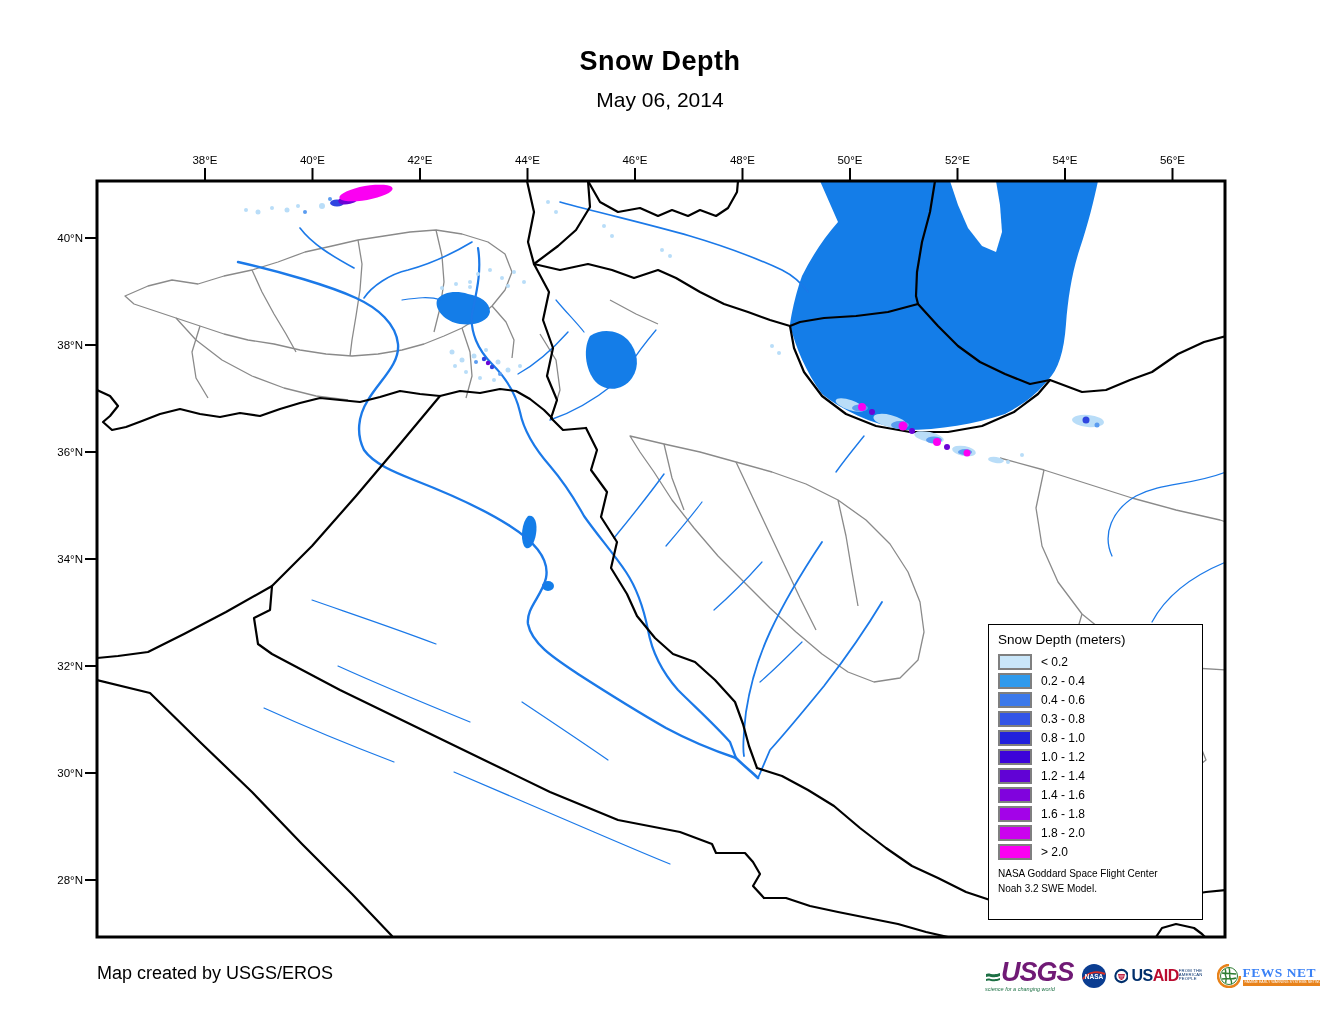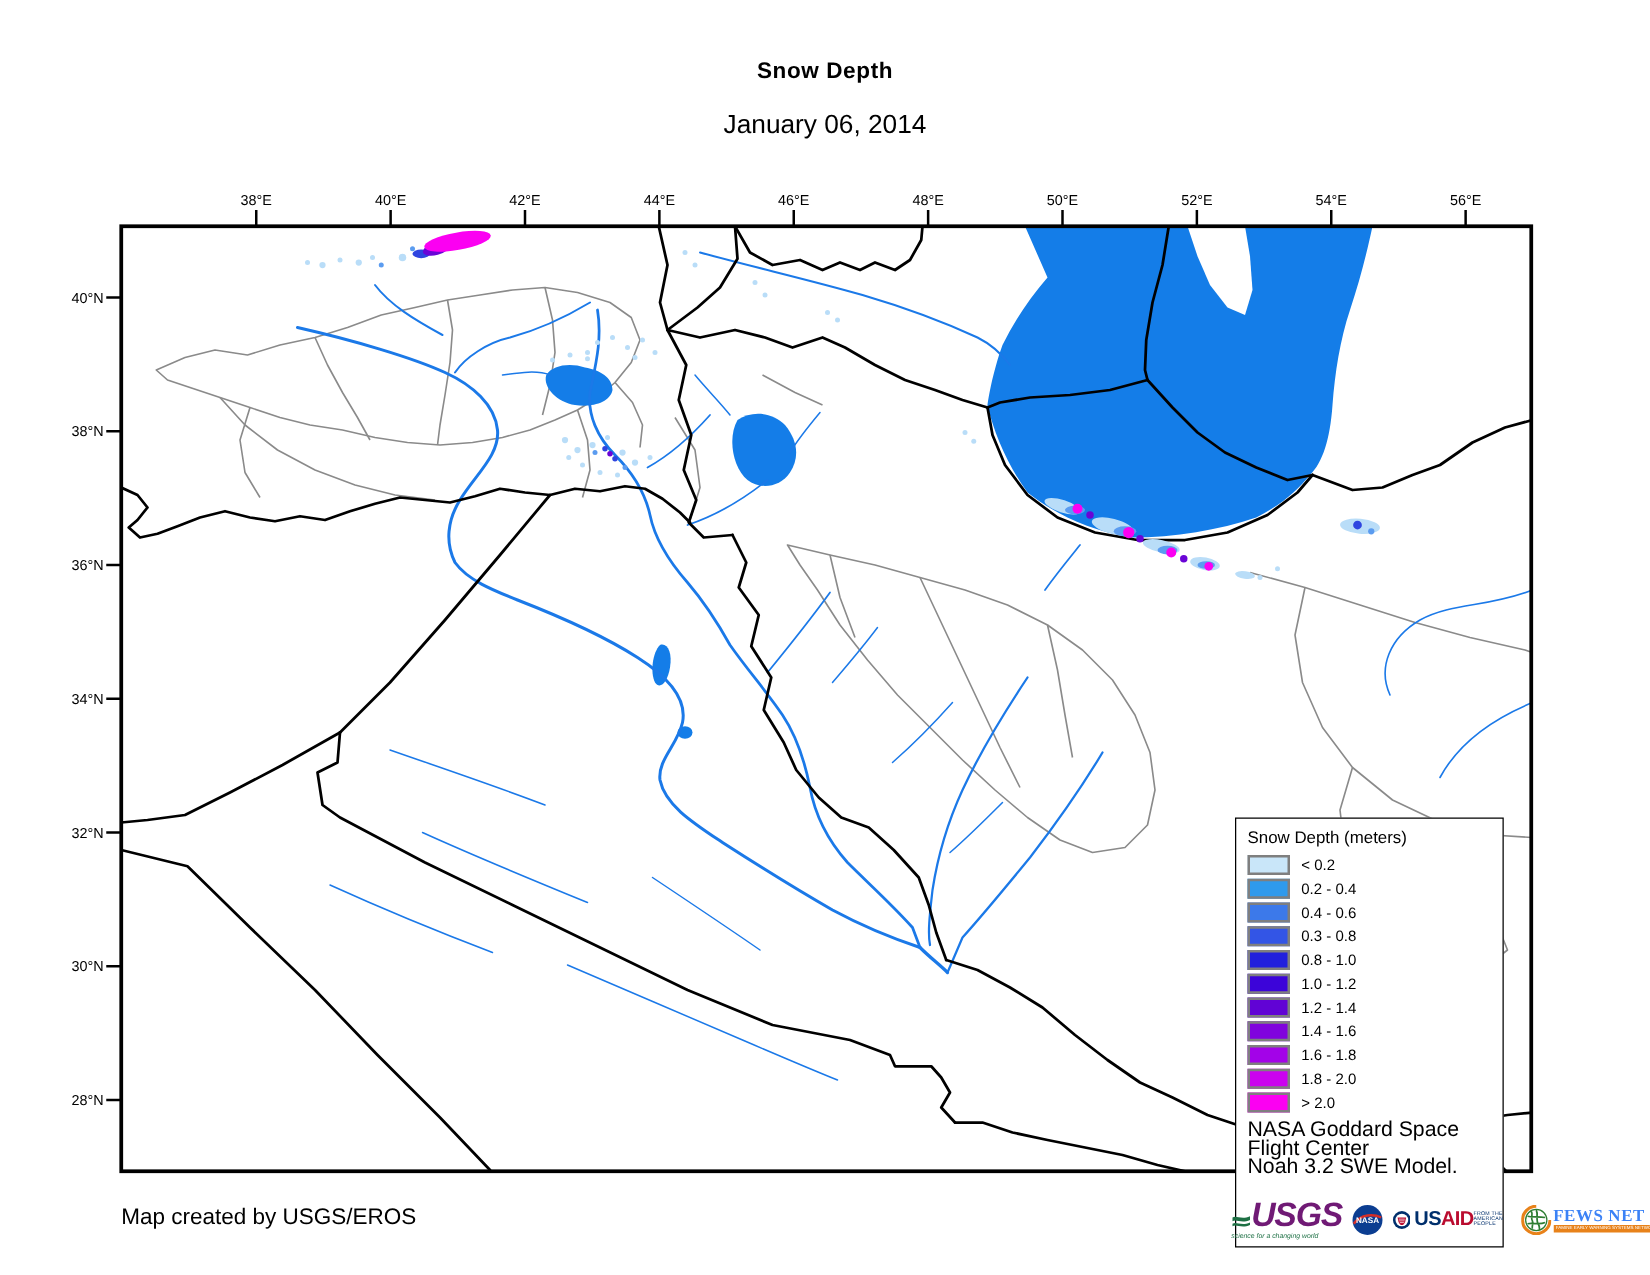--- a/index.html
+++ b/index.html
@@ -1,25 +1,25 @@
 <!DOCTYPE html>
 <html><head>
 <meta charset="utf-8">
 <style>
   html,body{margin:0;padding:0;background:#ffffff;}
   body{width:1320px;height:1020px;position:relative;font-family:"Liberation Sans",sans-serif;color:#000;overflow:hidden;}
-  .page-title{position:absolute;left:0;right:0;top:46px;text-align:center;font-size:18px;font-weight:bold;letter-spacing:.5px;}
+  .page-title{position:absolute;left:0;right:0;top:46px;text-align:center;font-size:27px;font-weight:bold;letter-spacing:.5px;}
   .page-subtitle{position:absolute;left:0;right:0;top:88px;text-align:center;font-size:21px;}
   #map-svg{position:absolute;left:0;top:0;}
-  .legend{position:absolute;left:988px;top:654px;width:215px;height:344px;background:#fff;border:1.4px solid #000;box-sizing:border-box;padding:7px 0 0 9px;z-index:5;}
+  .legend{position:absolute;left:988px;top:624px;width:215px;height:296px;background:#fff;border:1.4px solid #000;box-sizing:border-box;padding:7px 0 0 9px;z-index:5;}
   .legend-title{font-size:13.5px;margin-bottom:7px;}
   .legend-row{display:flex;align-items:center;margin-bottom:3px;height:16px;}
   .legend-swatch{width:30px;height:12px;border:2px solid #7f7f7f;margin-right:9px;flex:none;}
   .legend-label{font-size:12px;}
-  .legend-credit{font-size:17px;line-height:14.5px;margin-top:7px;}
+  .legend-credit{font-size:10px;line-height:14.5px;margin-top:7px;}
   .attribution{position:absolute;left:97px;top:963px;font-size:18px;}
   .logos{position:absolute;left:985px;top:957px;height:38px;display:flex;align-items:center;gap:7px;z-index:6;}
   .usgs-logo{display:flex;flex-direction:column;line-height:1;}
   .usgs-top{display:flex;align-items:flex-end;}
   .usgs-text{font-size:27px;font-weight:bold;color:#701a75;letter-spacing:-1px;font-style:italic;}
   .usgs-tag{font-size:5.5px;color:#1d7044;font-style:italic;margin-top:1px;}
   .nasa-logo svg{display:block;}
   .usaid-logo{display:flex;align-items:center;gap:3px;}
   .usaid-textwrap{display:flex;flex-direction:row;line-height:1;}
   .usaid-word{font-size:16px;font-weight:bold;letter-spacing:-.5px;}
@@ -28,21 +28,21 @@
   .usaid-tag{font-size:4.2px;color:#002f6c;margin-top:1px;letter-spacing:.2px;}
   .fews-logo{display:flex;align-items:center;gap:2px;}
   .fews-textwrap{display:flex;flex-direction:column;line-height:1;}
   .fews-name{font-family:"Liberation Serif",serif;font-weight:bold;font-size:13.5px;color:#3b82f6;letter-spacing:.5px;}
   .fews-bar{background:#e8821a;color:#fff;font-size:3.6px;text-align:center;padding:1px 2px;margin-top:1px;white-space:nowrap;}
 </style>
 </head>
 <body>
 
 <div class="page-title">Snow Depth</div>
-<div class="page-subtitle">January 06, 2014</div>
+<div class="page-subtitle">May 06, 2014</div>
 
 <svg id="map-svg" width="1320" height="1020" viewBox="0 0 1320 1020">
   <defs>
     <clipPath id="frameclip">
         <rect x="97" y="181" width="1128" height="756"></rect>
       </clipPath>
   </defs>
 
   <g stroke="#000" stroke-width="2">
     <line x1="205" y1="168" x2="205" y2="181"></line>

